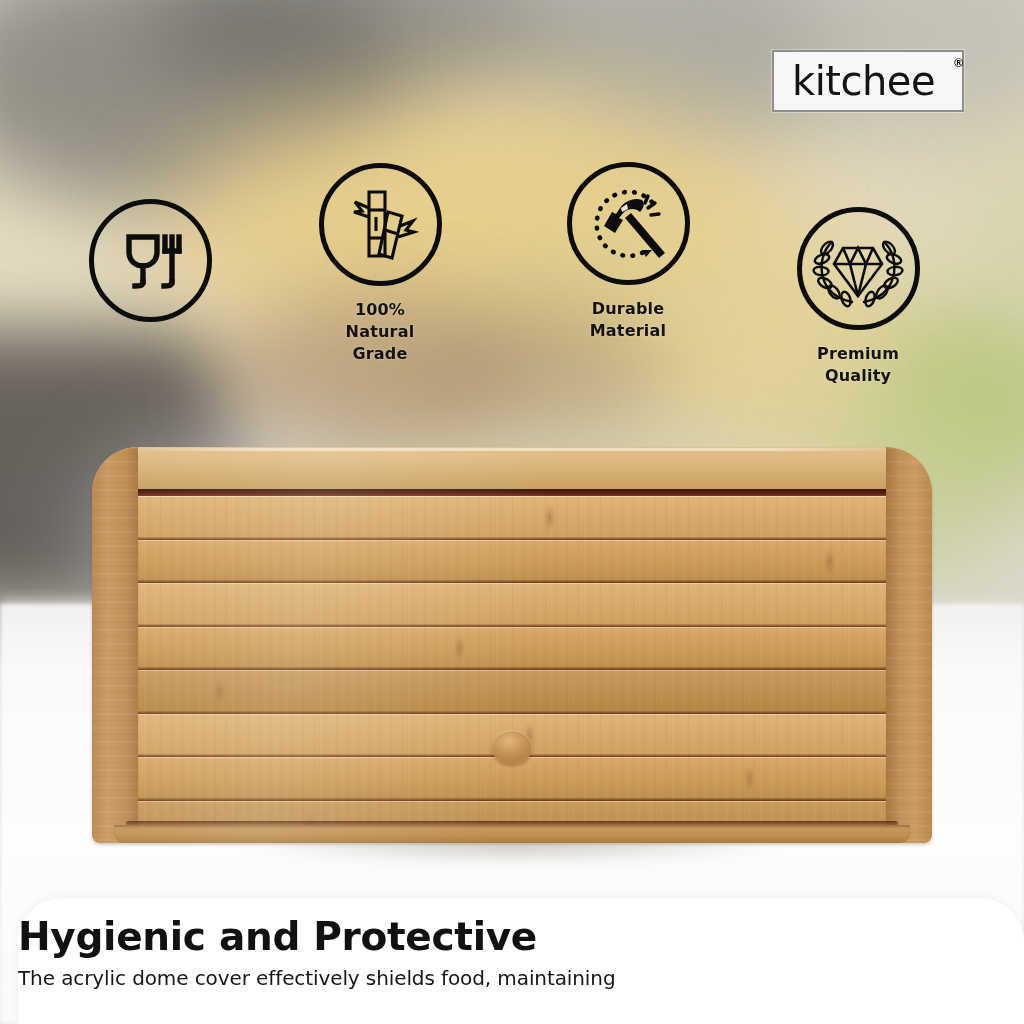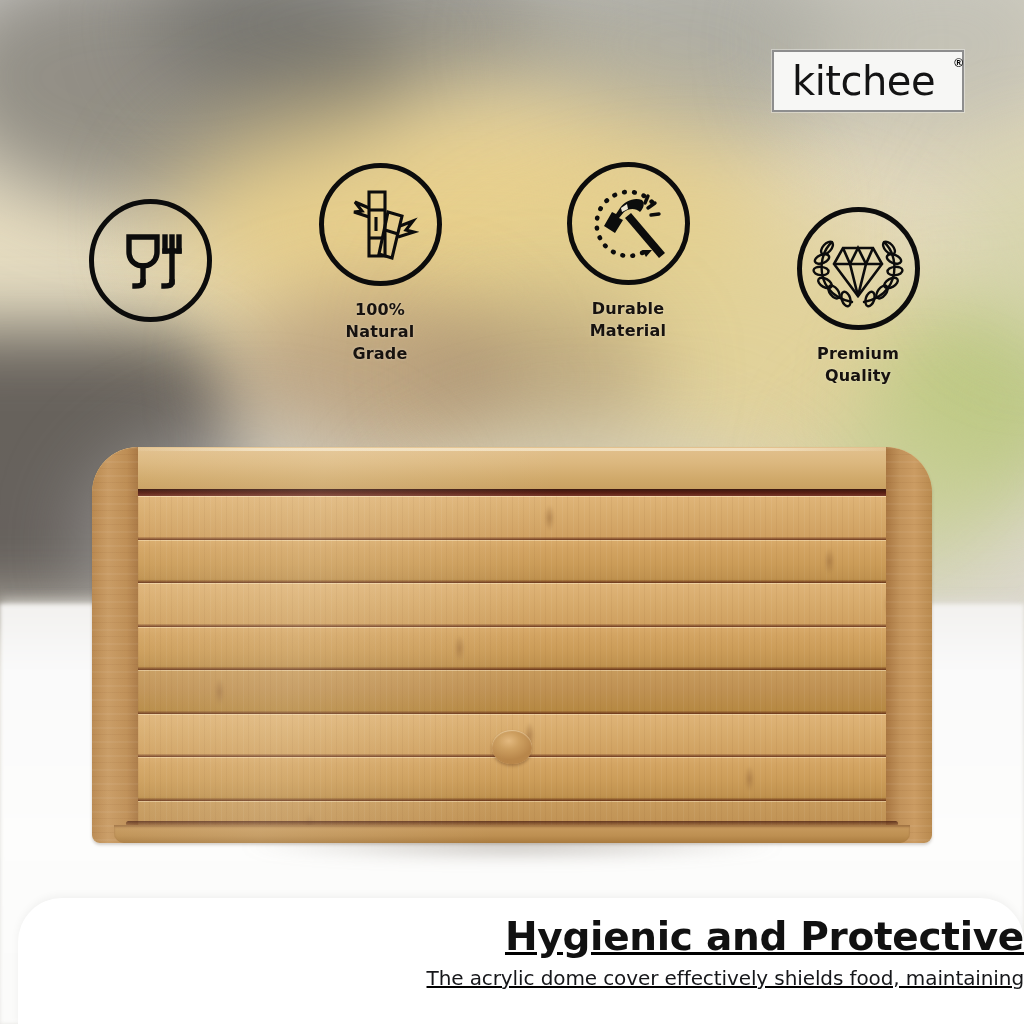--- a/index.html
+++ b/index.html
@@ -252,23 +252,22 @@
     position:absolute; left:0; top:0; right:0; bottom:0;
     background:linear-gradient(100deg,rgba(255,255,255,0.0) 0%,rgba(255,252,238,0.14) 26%,rgba(255,255,255,0.0) 52%);
     pointer-events:none;
   }
 
   
   #caption-panel{
     position:absolute; left:18px; right:0; top:898px; height:126px;
     background:#ffffff;
     border-radius:44px 44px 0 0;
-    text-align:right;
+    text-align:left;
     box-shadow:0 -2px 8px rgba(0,0,0,0.05);
-    text-decoration:underline;
   }
   .cap-title{
     margin-top:18px;
     font-size:39px; font-weight:700; color:#111111;
     letter-spacing:-0.3px; line-height:1.08;
     font-family:"DejaVu Sans", sans-serif;
   }
   .cap-sub{
     margin-top:8px;
     font-size:20px; font-weight:400; color:#16171a;

